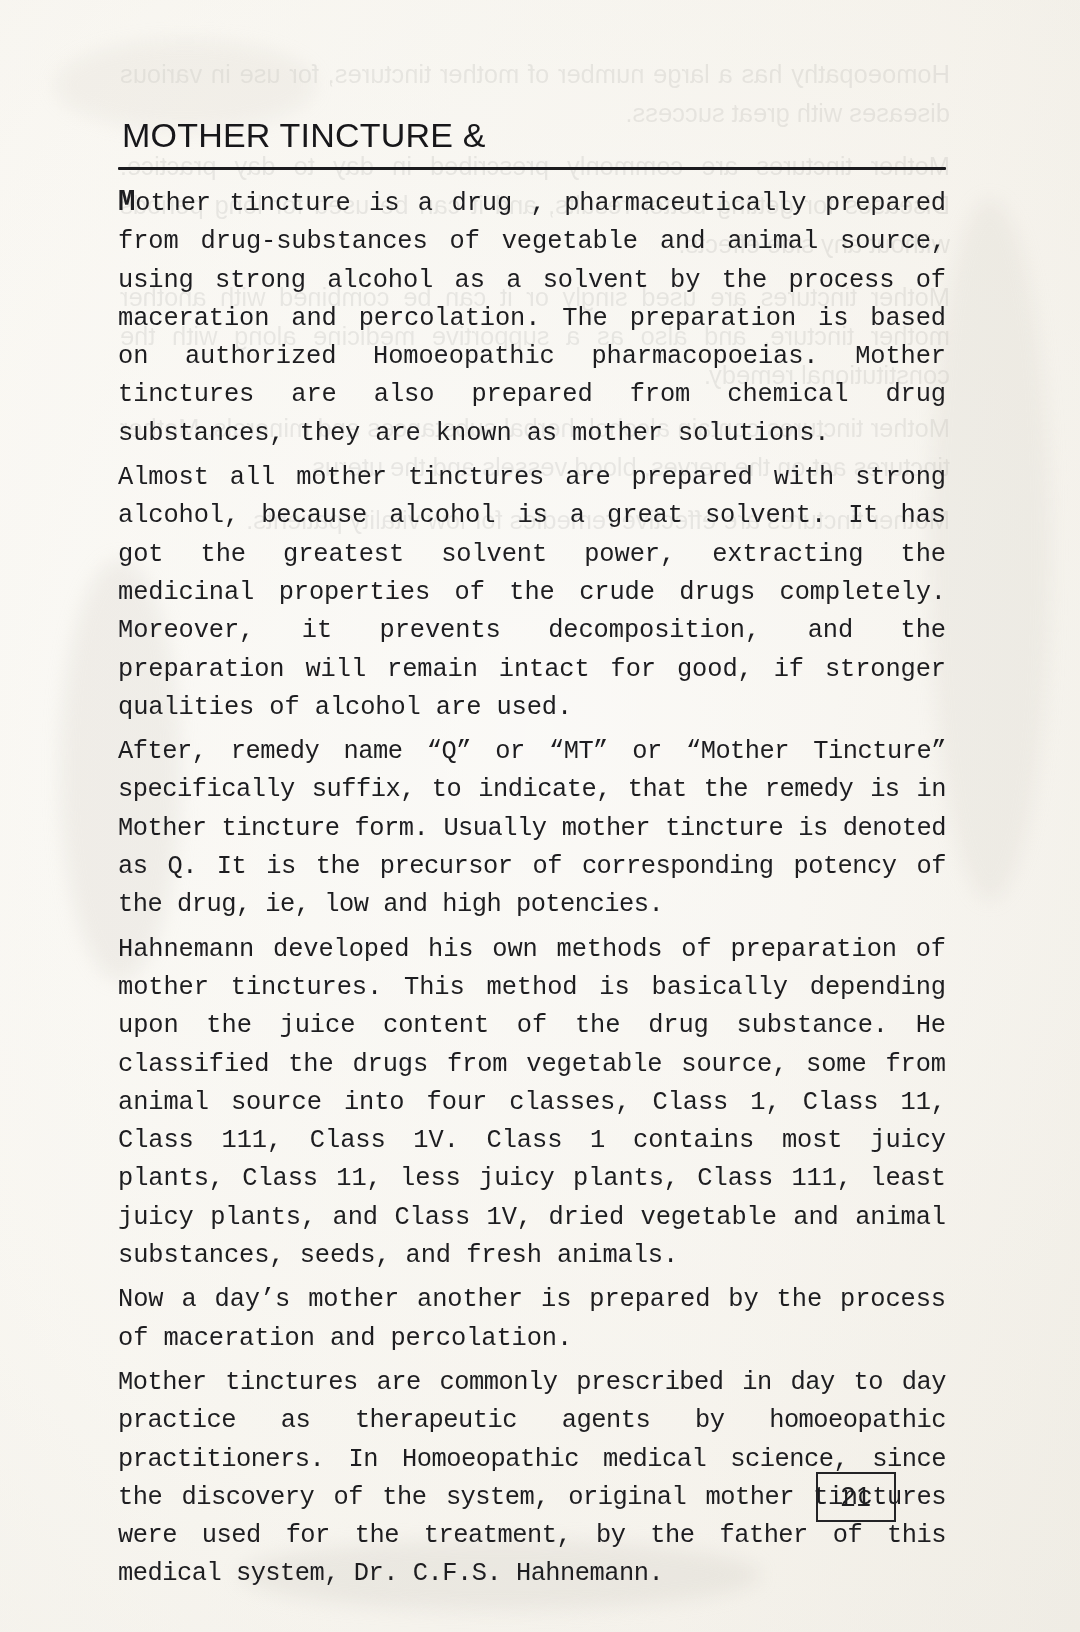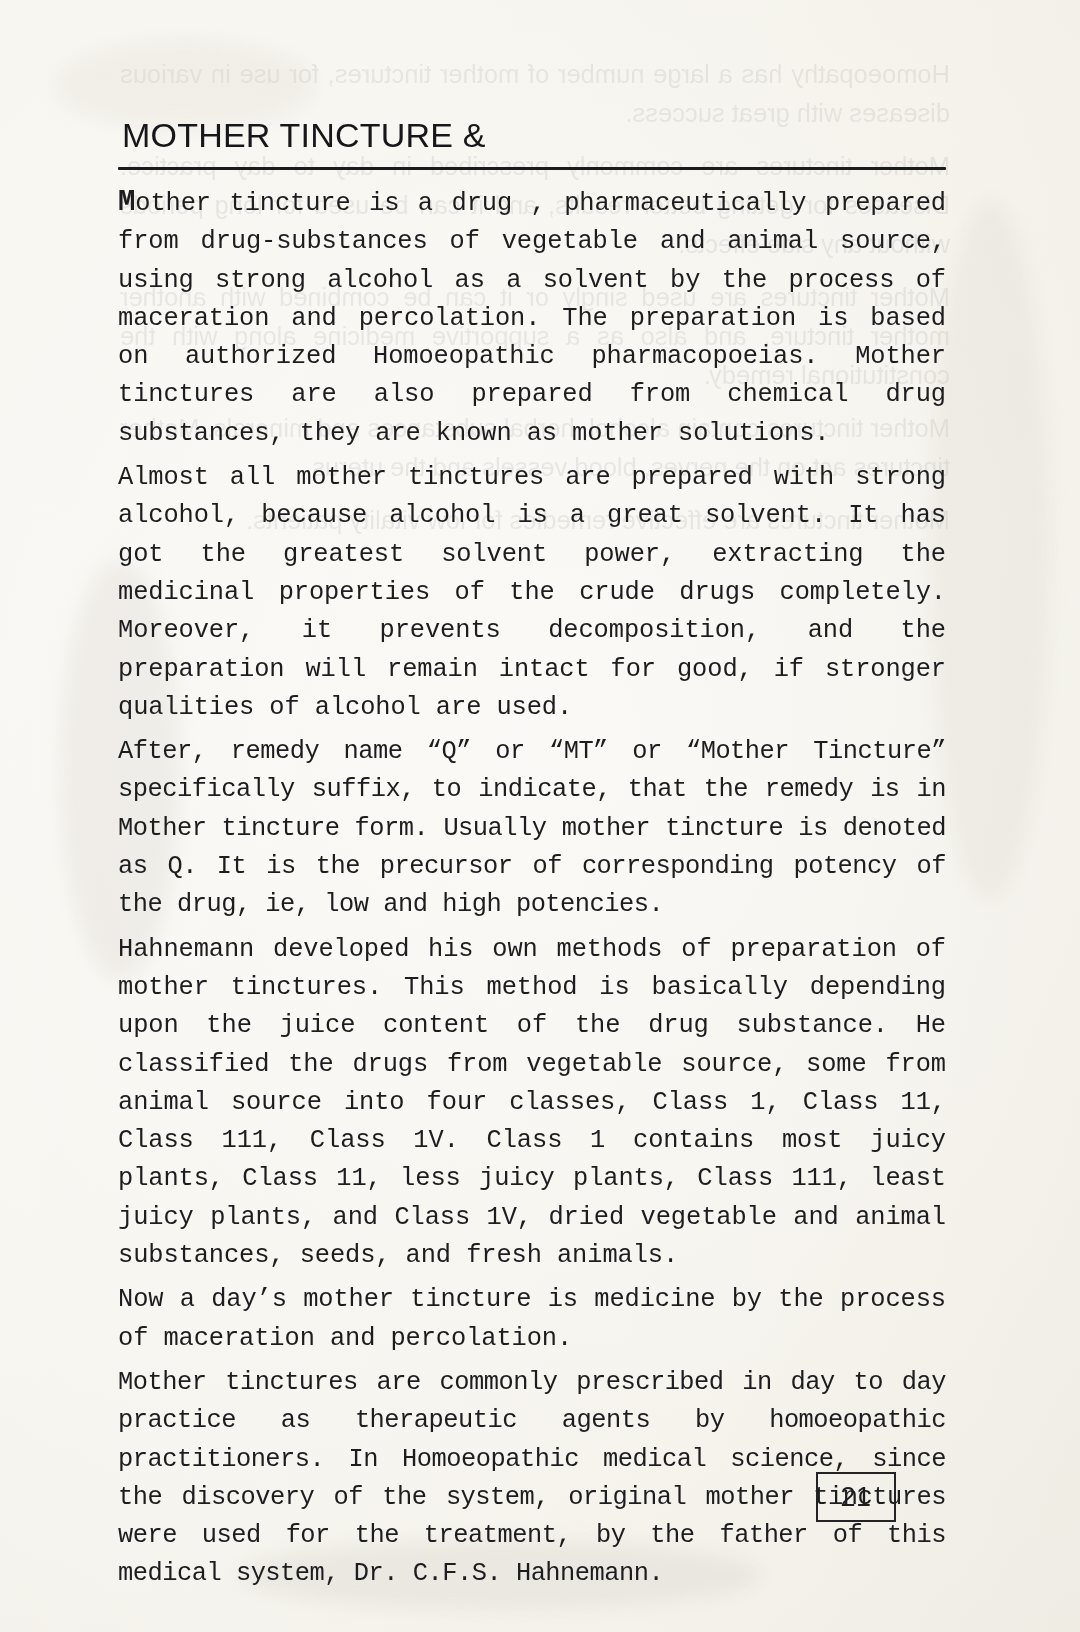--- a/index.html
+++ b/index.html
@@ -200,21 +200,21 @@
     <div class="body-text">
 
       <p><span class="dropcap">M</span><span>other tincture is a drug , pharmaceutically prepared from drug-substances of vegetable and animal source, using strong alcohol as a solvent by the process of maceration and percolation. The preparation is based on authorized Homoeopathic pharmacopoeias. Mother tinctures are also prepared from chemical drug substances, they are known as mother solutions.</span></p>
 
       <p>Almost all mother tinctures are prepared with strong alcohol, because alcohol is a great solvent. It has got the greatest solvent power, extracting the medicinal properties of the crude drugs completely. Moreover, it prevents decomposition, and the preparation will remain intact for good, if stronger qualities of alcohol are used.</p>
 
       <p class="tight">After, remedy name “Q” or “MT” or “Mother Tincture” specifically suffix, to indicate, that the remedy is in Mother tincture form. Usually mother tincture is denoted as Q. It is the precursor of corresponding potency of the drug, ie, low and high potencies.</p>
 
       <p>Hahnemann developed his own methods of preparation of mother tinctures. This method is basically depending upon the juice content of the drug substance. He classified the drugs from vegetable source, some from animal source into four classes, Class 1, Class 11, Class 111, Class 1V. Class 1 contains most juicy plants, Class 11, less juicy plants, Class 111, least juicy plants, and Class 1V, dried vegetable and animal substances, seeds, and fresh animals.</p>
 
-      <p>Now a day’s mother tincture is medicine by the  process of maceration and percolation.</p>
+      <p>Now a day’s mother another is prepared by the  process of maceration and percolation.</p>
 
       <p class="tight">Mother tinctures are commonly prescribed in day to day practice as therapeutic agents by homoeopathic practitioners. In Homoeopathic medical science, since the discovery of the system, original mother tinctures were used for the treatment, by the father of this medical system, Dr. C.F.S. Hahnemann.</p>
 
     </div>
   </div>
 
   <div class="footer">
     <div class="page-number-box">
       <span class="page-number">21</span>
     </div>

